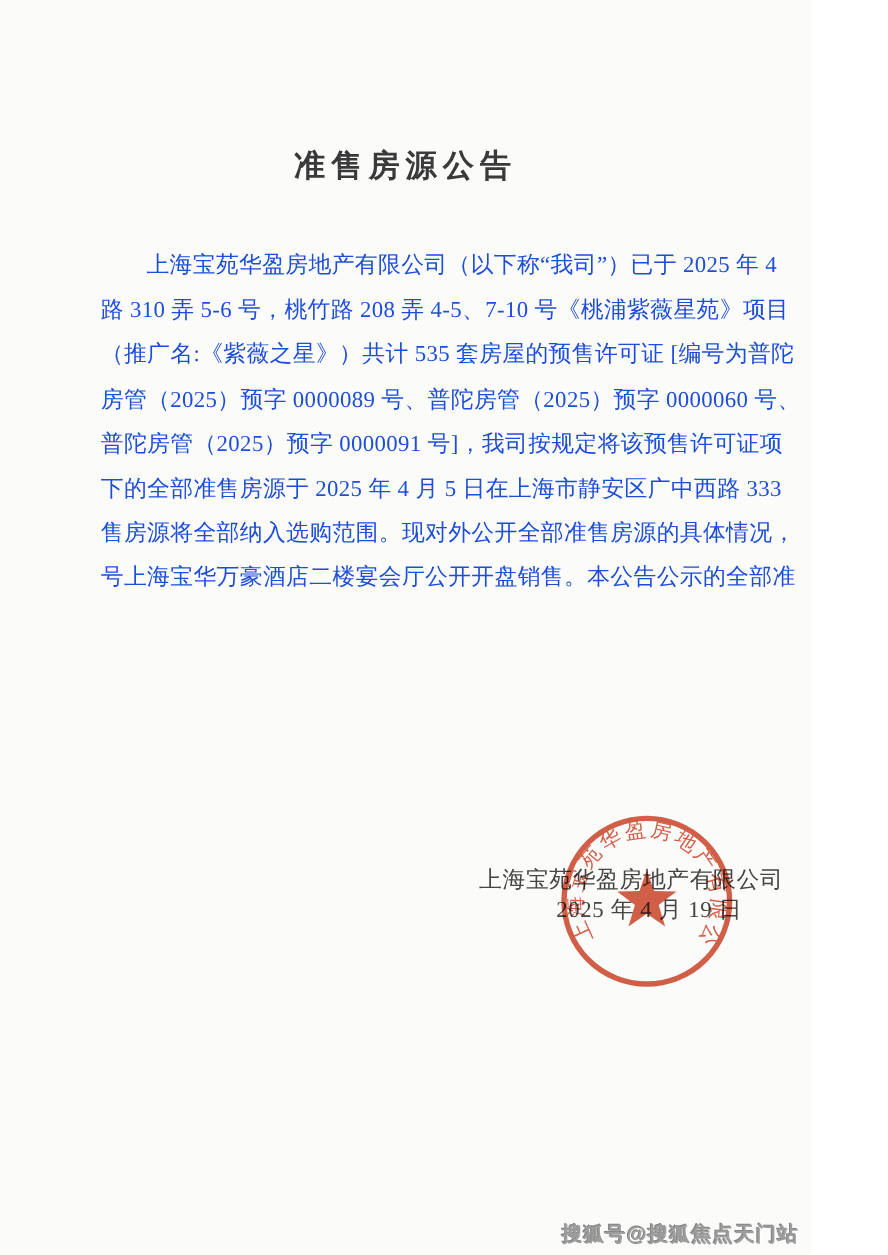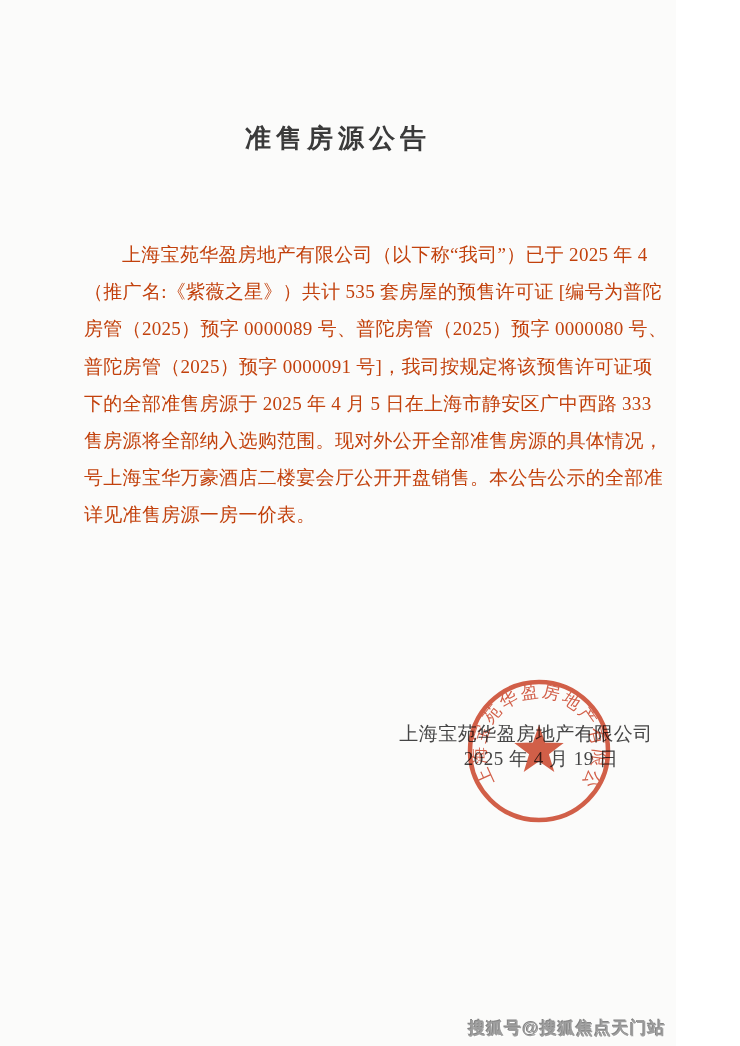--- a/index.html
+++ b/index.html
@@ -23,22 +23,21 @@
     font-weight: 600;
     letter-spacing: 5px;
     color: #3a3a3a;
   }
   .doc-body {
     position: absolute;
     top: 203px;
     left: 84px;
     width: 578px;
     font-size: 19px;
-    color: #c2410c;
-    margin-top: 33px;
+    color: #1d4ed8;
   }
   .body-line {
     line-height: 37.2px;
     height: 37.2px;
     white-space: nowrap;
     letter-spacing: 0.3px;
   }
   .body-line.indent { text-indent: 2em; }
   .signature {
     position: absolute;
@@ -86,27 +85,27 @@
 </style>
 </head>
 <body>
 
 <div class="page">
 
   <h1 class="doc-title">准售房源公告</h1>
 
   <div class="doc-body">
     <div class="body-line indent">上海宝苑华盈房地产有限公司（以下称“我司”）已于 2025 年 4</div>
+    <div class="body-line">路 310 弄 5-6 号，桃竹路 208 弄 4-5、7-10 号《桃浦紫薇星苑》项目</div>
     <div class="body-line">（推广名:《紫薇之星》）共计 535 套房屋的预售许可证 [编号为普陀</div>
-    <div class="body-line">房管（2025）预字 0000089 号、普陀房管（2025）预字 0000080 号、</div>
+    <div class="body-line">房管（2025）预字 0000089 号、普陀房管（2025）预字 0000060 号、</div>
     <div class="body-line">普陀房管（2025）预字 0000091 号]，我司按规定将该预售许可证项</div>
     <div class="body-line">下的全部准售房源于 2025 年 4 月 5 日在上海市静安区广中西路 333</div>
     <div class="body-line">售房源将全部纳入选购范围。现对外公开全部准售房源的具体情况，</div>
     <div class="body-line">号上海宝华万豪酒店二楼宴会厅公开开盘销售。本公告公示的全部准</div>
-    <div class="body-line">详见准售房源一房一价表。</div>
   </div>
 
   <div class="signature">
     <div class="sig-company">上海宝苑华盈房地产有限公司</div>
     <div class="sig-date">2025 年 4 月 19 日</div>
   </div>
 
   <div class="seal">
     <svg viewBox="0 0 150 150">
       <defs>

